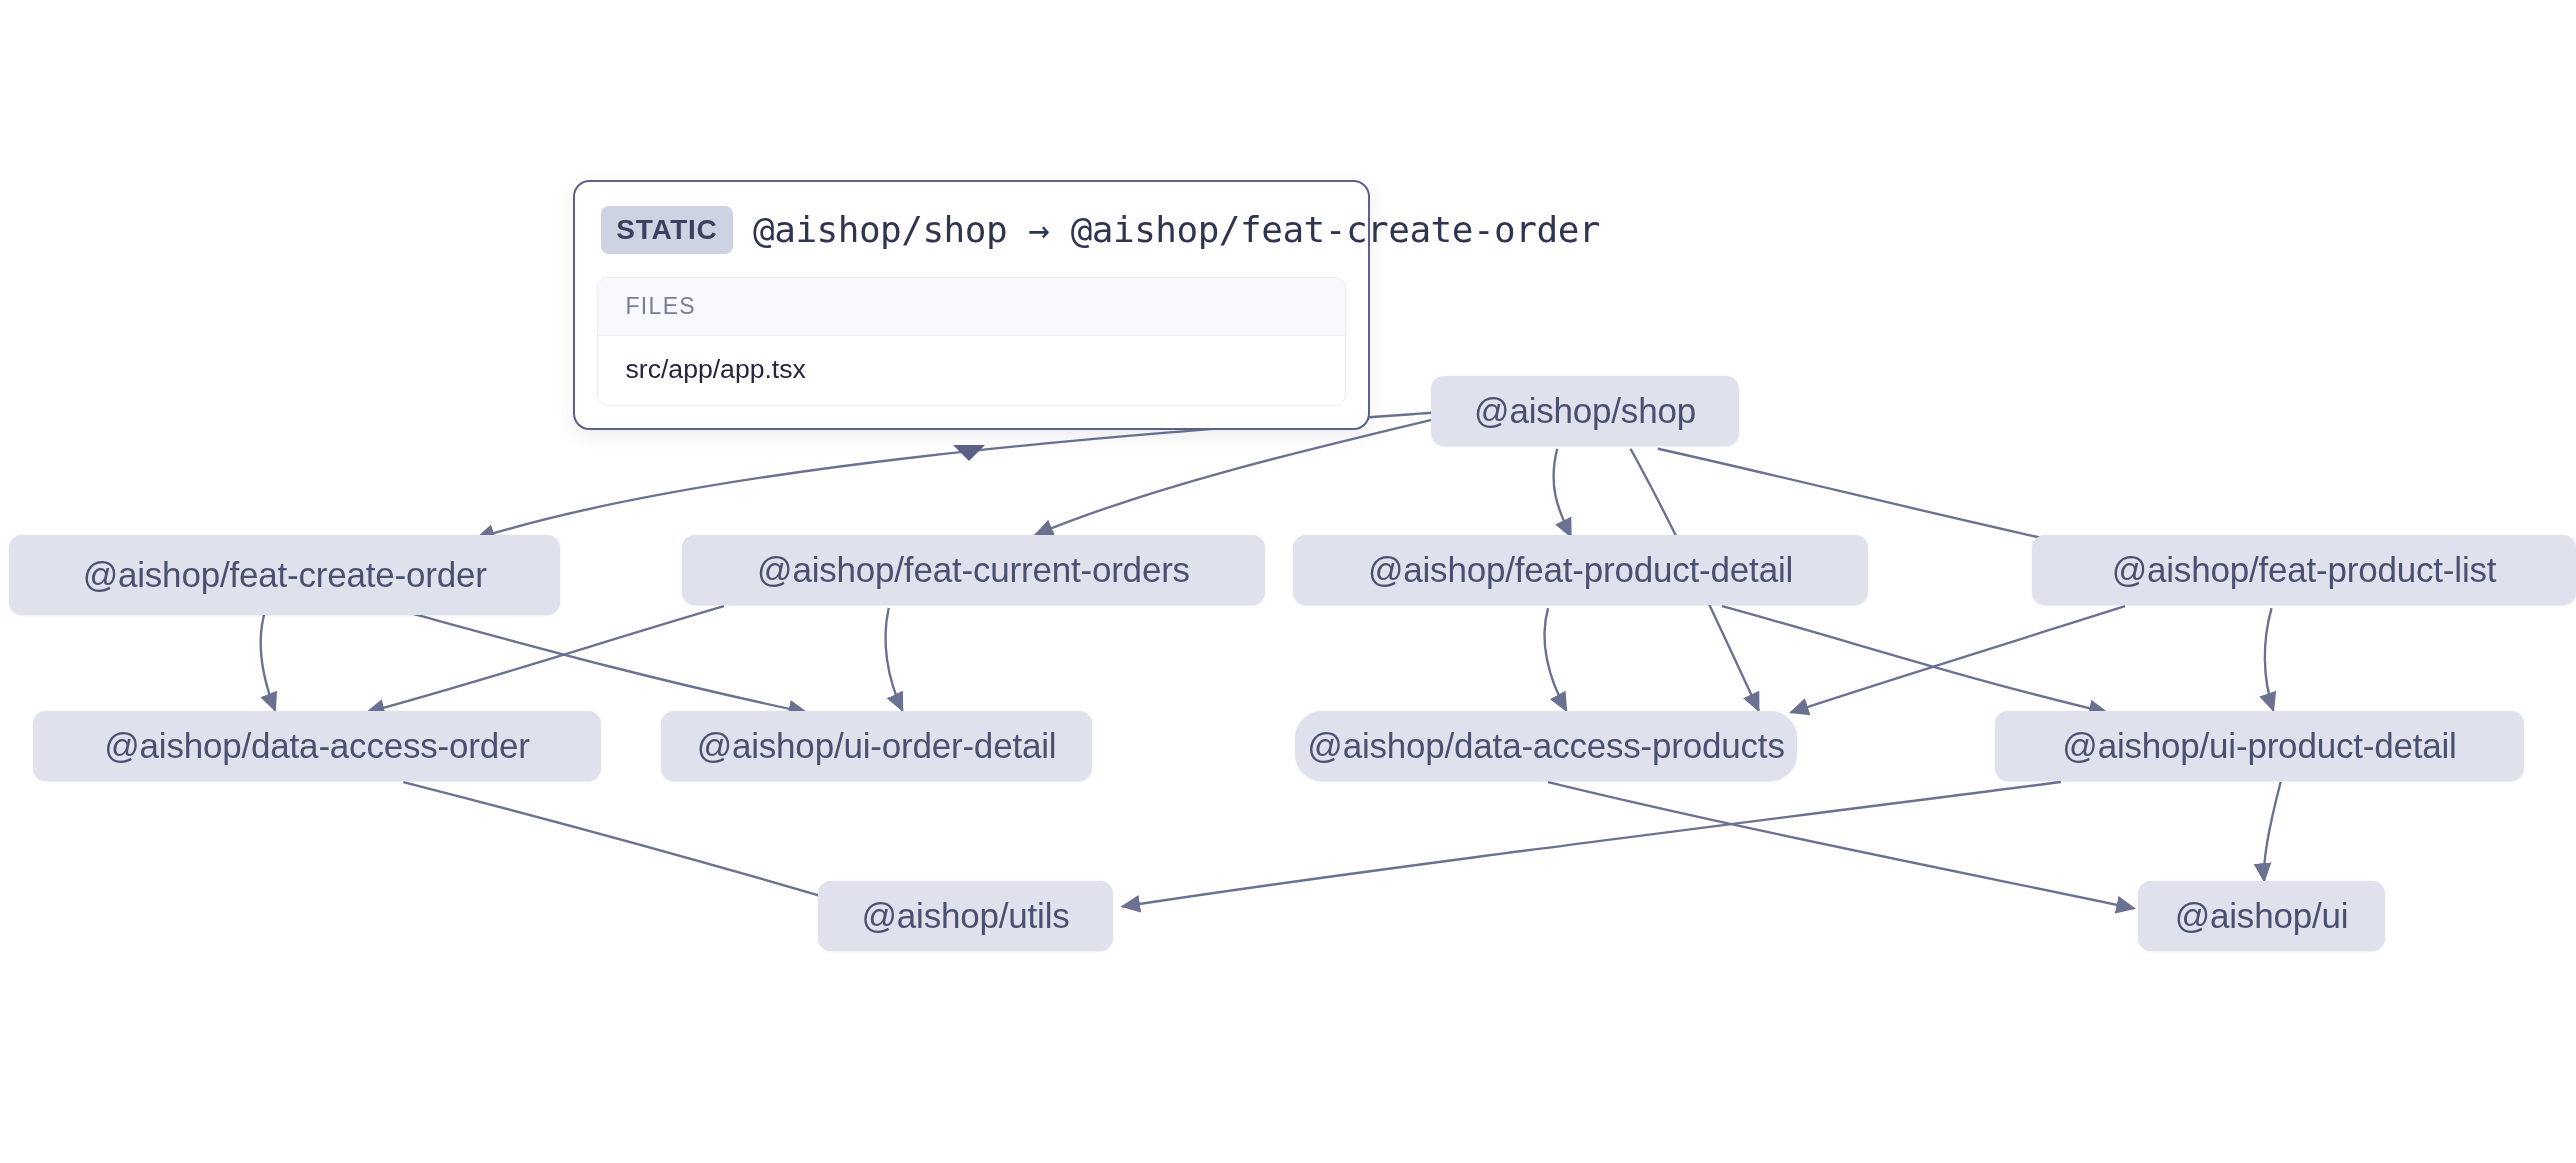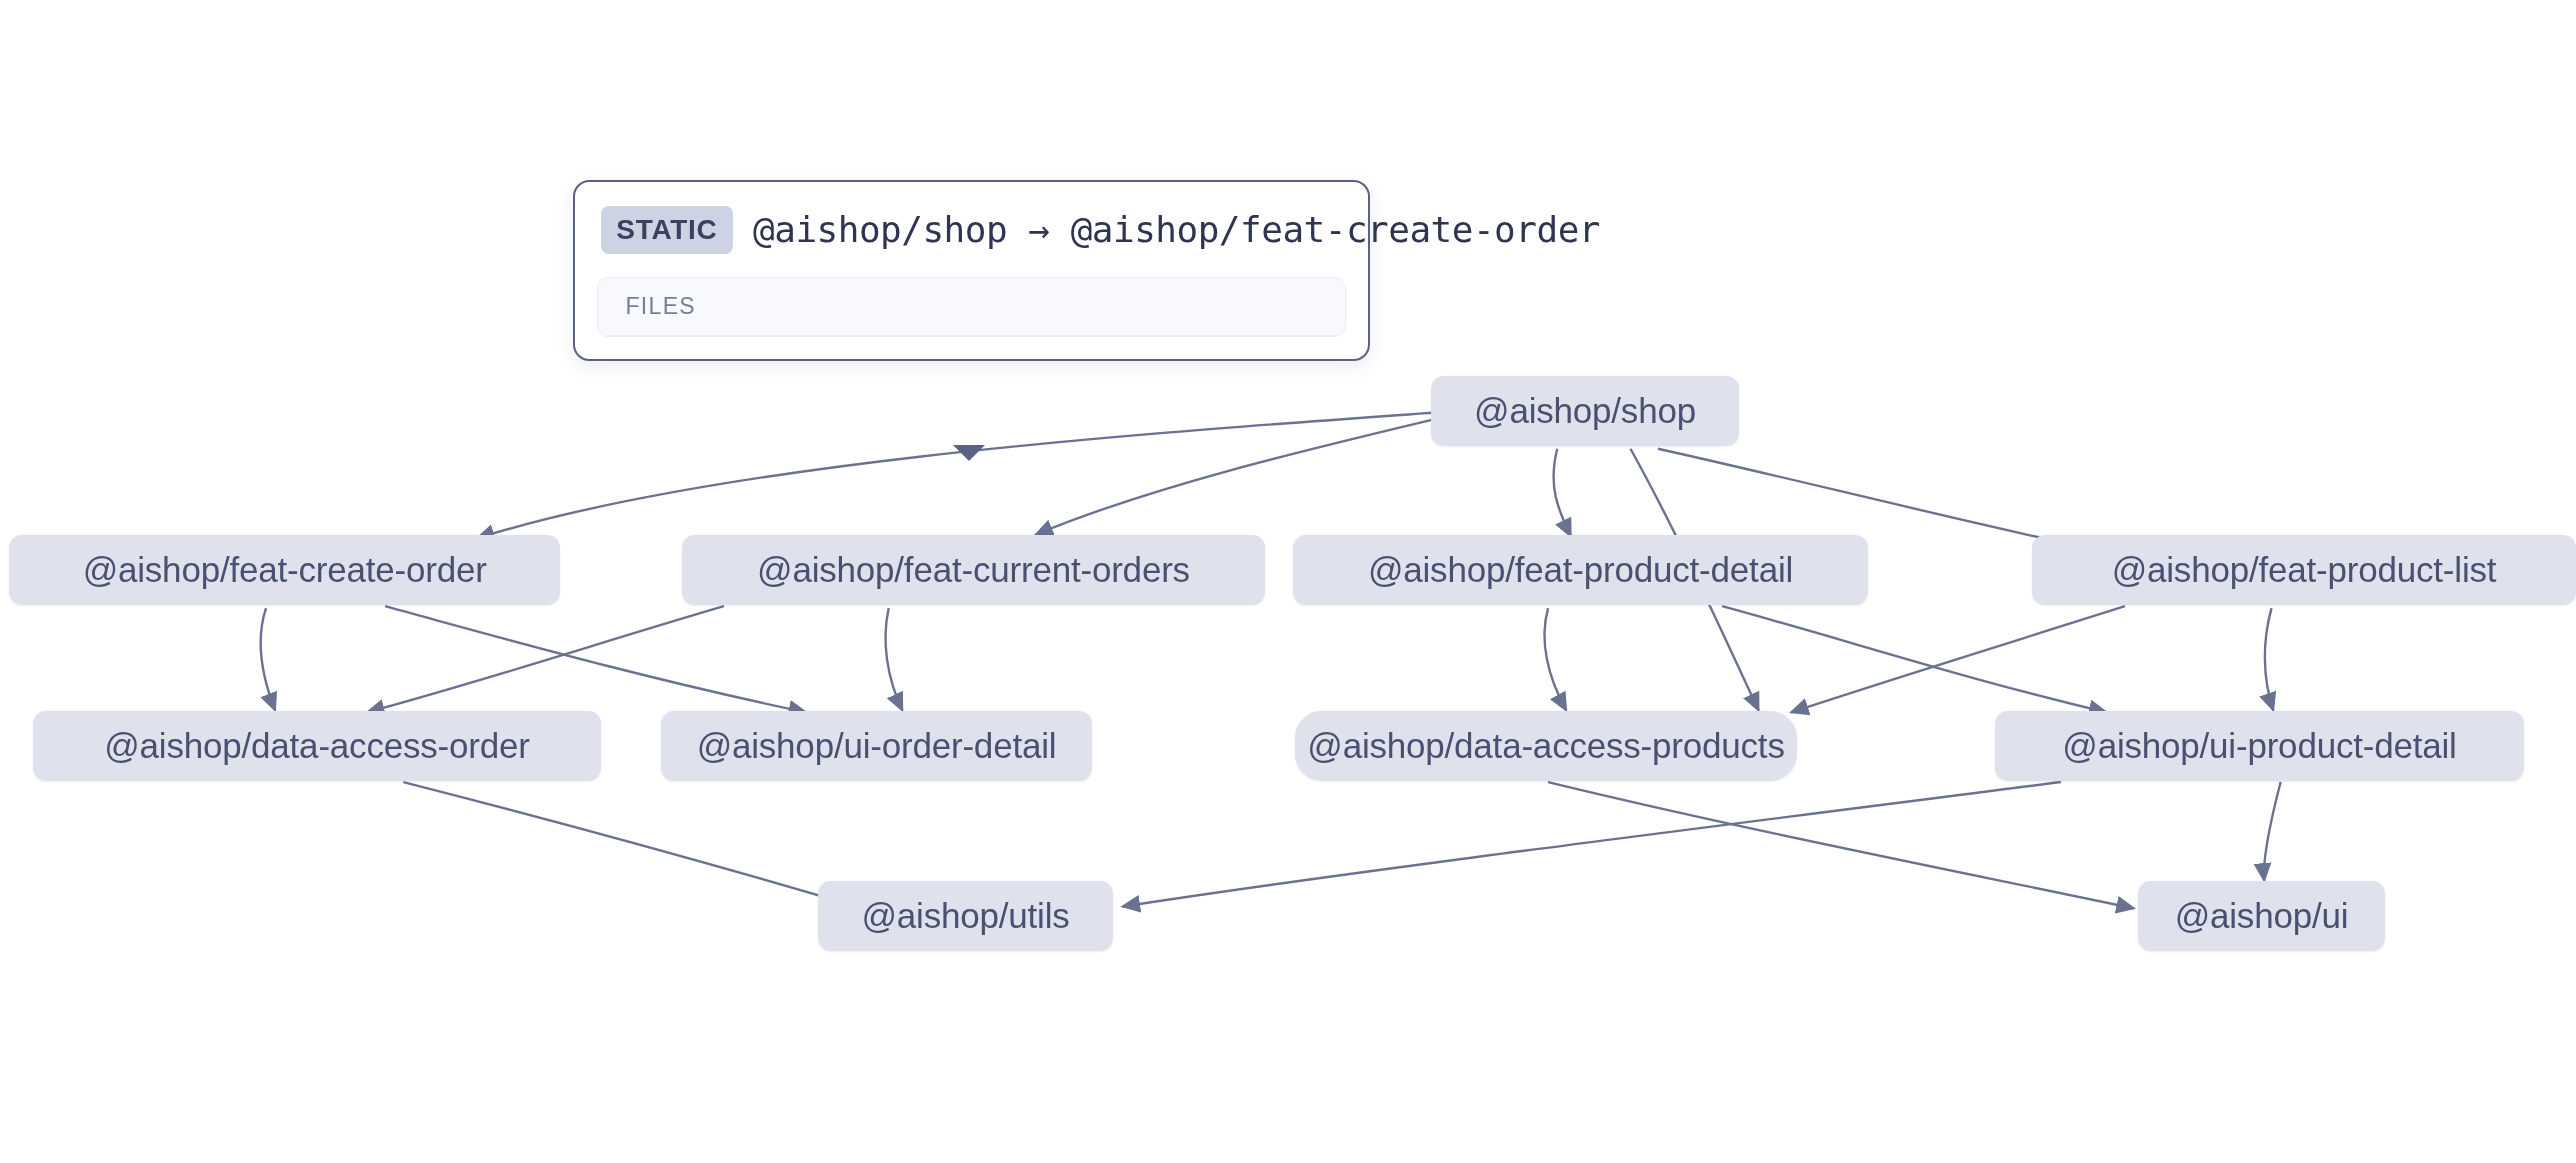--- a/index.html
+++ b/index.html
@@ -140,21 +140,21 @@
         <path d="M 2250 854 C 1850 905, 1450 955, 1225 990" fill="none" stroke="#6a7191" stroke-width="2.6" marker-end="url(#arrow)"></path>
         <path d="M 1690 854 C 1900 905, 2130 950, 2330 992" fill="none" stroke="#6a7191" stroke-width="2.6" marker-end="url(#arrow)"></path>
         <path d="M 2490 854 C 2478 900, 2470 940, 2472 962" fill="none" stroke="#6a7191" stroke-width="2.6" marker-end="url(#arrow)"></path>
       </g>
   </svg>
 
   <div id="nodes-group">
       <div class="graph-node" style="left: 1431px; top: 376px; width: 308px; height: 70px;">
         <span>@aishop/shop</span>
       </div>
-      <div class="graph-node" style="left: 9.2px; top: 535px; width: 551px; height: 70px;">
+      <div class="graph-node" style="left: 9.2px; top: 535px; width: 551px; height: 80px;">
         <span>@aishop/feat-create-order</span>
       </div>
       <div class="graph-node" style="left: 682px; top: 535px; width: 583px; height: 70px;">
         <span>@aishop/feat-current-orders</span>
       </div>
       <div class="graph-node" style="left: 1293px; top: 535px; width: 575px; height: 70px;">
         <span>@aishop/feat-product-detail</span>
       </div>
       <div class="graph-node" style="left: 2032px; top: 535px; width: 544px; height: 70px;">
         <span>@aishop/feat-product-list</span>
@@ -181,17 +181,20 @@
 
   <div id="tooltip-pointer"></div>
 
   <div id="tooltip">
     <div class="tt-head">
       <span class="tt-badge">STATIC</span>
       <span class="tt-title">@aishop/shop → @aishop/feat-create-order</span>
     </div>
     <div class="tt-files">
       <div class="tt-files-header">FILES</div>
+      <div id="file-rows">
+          <div class="tt-file-row">src/app/app.tsx</div>
+        </div>
     </div>
   </div>
 
 </div>
 
 
 </body></html>

